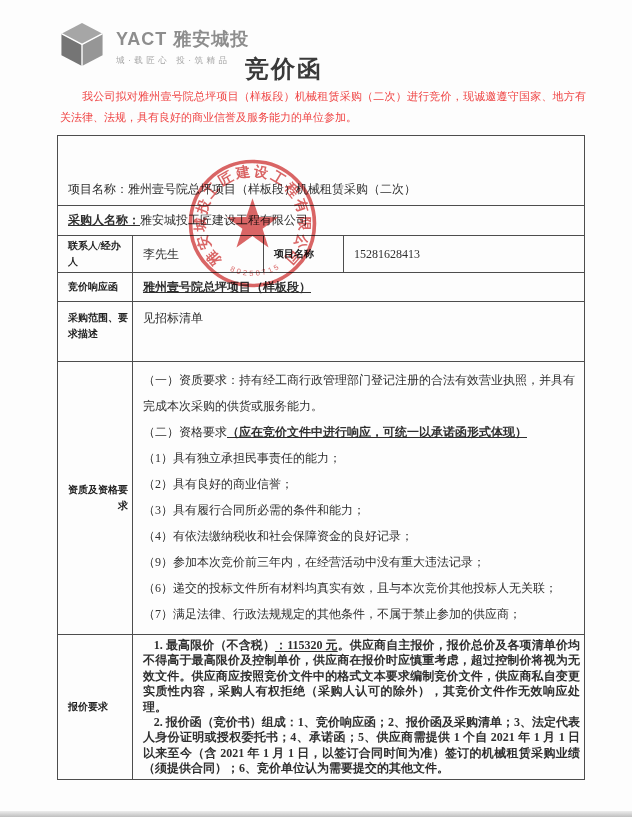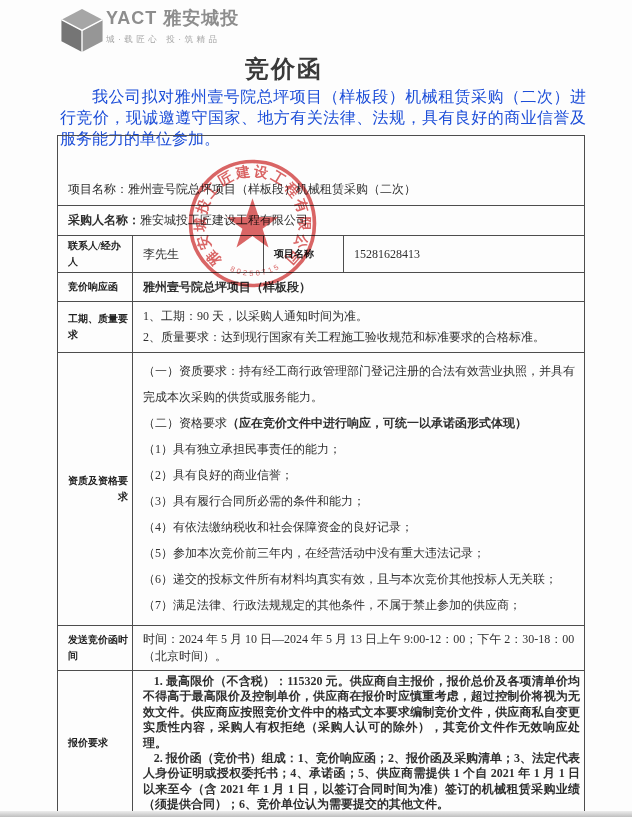--- a/index.html
+++ b/index.html
@@ -1,32 +1,32 @@
 <!DOCTYPE html>
 <html><head>
 <meta charset="utf-8">
 <style>
   html,body{margin:0;padding:0;background:#ffffff;}
   .page{
     position:relative;width:632px;height:817px;background:#fdfdfd;overflow:hidden;
     font-family:"Liberation Serif","DejaVu Serif",serif;color:#333;
   }
   
-  .logo-row{position:absolute;left:58px;top:6px;display:flex;align-items:flex-start;}
+  .logo-row{position:absolute;left:58px;top:20px;display:flex;align-items:flex-end;gap:10px;}
   .logo-cube{width:48px;height:47px;}
   .logo-text{display:flex;flex-direction:column;}
   .brand{font-family:"Liberation Sans","DejaVu Sans",sans-serif;font-weight:bold;
          font-size:18px;color:#8d8d8d;letter-spacing:1px;}
   .tagline{font-family:"Liberation Sans","DejaVu Sans",sans-serif;font-size:8.5px;
            color:#a4a4a4;letter-spacing:3.5px;margin-top:4px;}
   
   .doc-title{position:absolute;left:0;top:53px;width:568px;margin:0;text-align:center;
              font-size:24px;font-weight:bold;color:#3a3a3a;letter-spacing:2px;}
-  .intro{position:absolute;left:60px;top:86px;width:526px;margin:0;font-size:16px;
-         line-height:21px;text-indent:2em;color:#1d4ed8;text-align:justify;}
+  .intro{position:absolute;left:60px;top:86px;width:526px;margin:0;font-size:11px;
+         line-height:21px;text-indent:2em;color:#ef4444;text-align:justify;}
   
   table.bid{position:absolute;left:57px;top:135px;width:527px;border-collapse:collapse;
             table-layout:fixed;font-size:12px;color:#2f2f2f;}
   table.bid td{border:1px solid #4d4d4d;padding:2px 4px 2px 10px;vertical-align:middle;
                overflow:hidden;}
   td.lbl{font-weight:bold;font-size:10px;padding:2px 3px;color:#222;line-height:16px;}
   td.lbl-center{text-align:right;}
   tr.r1 td{height:60px;vertical-align:bottom;padding-bottom:7px;}
   tr.r2 td{height:25px;}
   tr.r3 td{height:27px;}
@@ -35,22 +35,22 @@
   tr.r6 td{height:46px;}
   tr.r6 td.content{line-height:21px;}
   tr.r7 td{height:265px;}
   tr.r7 td.content{line-height:26px;vertical-align:top;padding-top:5px;}
   tr.r8 td{height:40px;}
   tr.r8 td.content{line-height:17px;}
   tr.r9 td{height:115px;}
   tr.r9 td.content{font-weight:bold;line-height:15.4px;vertical-align:top;padding-top:3px;
                    text-align:justify;}
   tr.r9 p{margin:0;text-indent:0.9em;}
-  .bold{font-weight:bold;}
-  .u{text-underline-offset:2px;}
+  .bold{font-weight:bold;text-decoration:underline;}
+  .u{text-decoration:underline;text-underline-offset:2px;}
   table.bid p{margin:0;}
   
   .seal{position:absolute;left:186px;top:157px;width:133px;height:133px;
         opacity:0.78;mix-blend-mode:multiply;pointer-events:none;}
   
   .scan-edge{position:absolute;left:0;bottom:0;width:632px;height:6px;
              background:linear-gradient(#ededed,#bfbfbf);}
 </style>
 </head>
 <body>
@@ -91,44 +91,37 @@
     <tr class="r3">
       <td class="lbl">联系人/经办人</td>
       <td>李先生</td>
       <td class="lbl">项目名称</td>
       <td>15281628413</td>
     </tr>
     <tr class="r4">
       <td class="lbl">竞价响应函</td>
       <td colspan="3" class="bold">雅州壹号院总坪项目（样板段）</td>
     </tr>
-    <tr class="r6">
-      <td class="lbl">工期、质量要求</td>
-      <td colspan="3" class="content">
-        <p>1、工期：90 天，以采购人通知时间为准。</p>
-        <p>2、质量要求：达到现行国家有关工程施工验收规范和标准要求的合格标准。</p>
-      </td>
+    <tr class="r5">
+      <td class="lbl">采购范围、要求描述</td>
+      <td colspan="3">见招标清单</td>
     </tr>
     <tr class="r7">
       <td class="lbl lbl-center">资质及资格要求</td>
       <td colspan="3" class="content">
         <p>（一）资质要求：持有经工商行政管理部门登记注册的合法有效营业执照，并具有完成本次采购的供货或服务能力。</p>
         <p><span>（二）资格要求</span><span class="bold">（应在竞价文件中进行响应，可统一以承诺函形式体现）</span></p>
         <p>（1）具有独立承担民事责任的能力；</p>
         <p>（2）具有良好的商业信誉；</p>
         <p>（3）具有履行合同所必需的条件和能力；</p>
         <p>（4）有依法缴纳税收和社会保障资金的良好记录；</p>
-        <p>（5）参加本次竞价前三年内，在经营活动中没有重大违法记录；</p>
+        <p>（9）参加本次竞价前三年内，在经营活动中没有重大违法记录；</p>
         <p>（6）递交的投标文件所有材料均真实有效，且与本次竞价其他投标人无关联；</p>
         <p>（7）满足法律、行政法规规定的其他条件，不属于禁止参加的供应商；</p>
       </td>
-    </tr>
-    <tr class="r8">
-      <td class="lbl">发送竞价函时间</td>
-      <td colspan="3" class="content">时间：2024 年 5 月 10 日—2024 年 5 月 13 日上午 9:00-12：00；下午 2：30-18：00（北京时间）。</td>
     </tr>
     <tr class="r9">
       <td class="lbl">报价要求</td>
       <td colspan="3" class="content">
         <p><span>1. 最高限价（不含税）</span><span class="u">：115320 元</span><span>。供应商自主报价，报价总价及各项清单价均不得高于最高限价及控制单价，供应商在报价时应慎重考虑，超过控制价将视为无效文件。供应商应按照竞价文件中的格式文本要求编制竞价文件，供应商私自变更实质性内容，采购人有权拒绝（采购人认可的除外），其竞价文件作无效响应处理。</span></p>
         <p>2. 报价函（竞价书）组成：1、竞价响应函；2、报价函及采购清单；3、法定代表人身份证明或授权委托书；4、承诺函；5、供应商需提供 1 个自 2021 年 1 月 1 日以来至今（含 2021 年 1 月 1 日，以签订合同时间为准）签订的机械租赁采购业绩（须提供合同）；6、竞价单位认为需要提交的其他文件。</p>
       </td>
     </tr>
   </tbody>
     </table>

